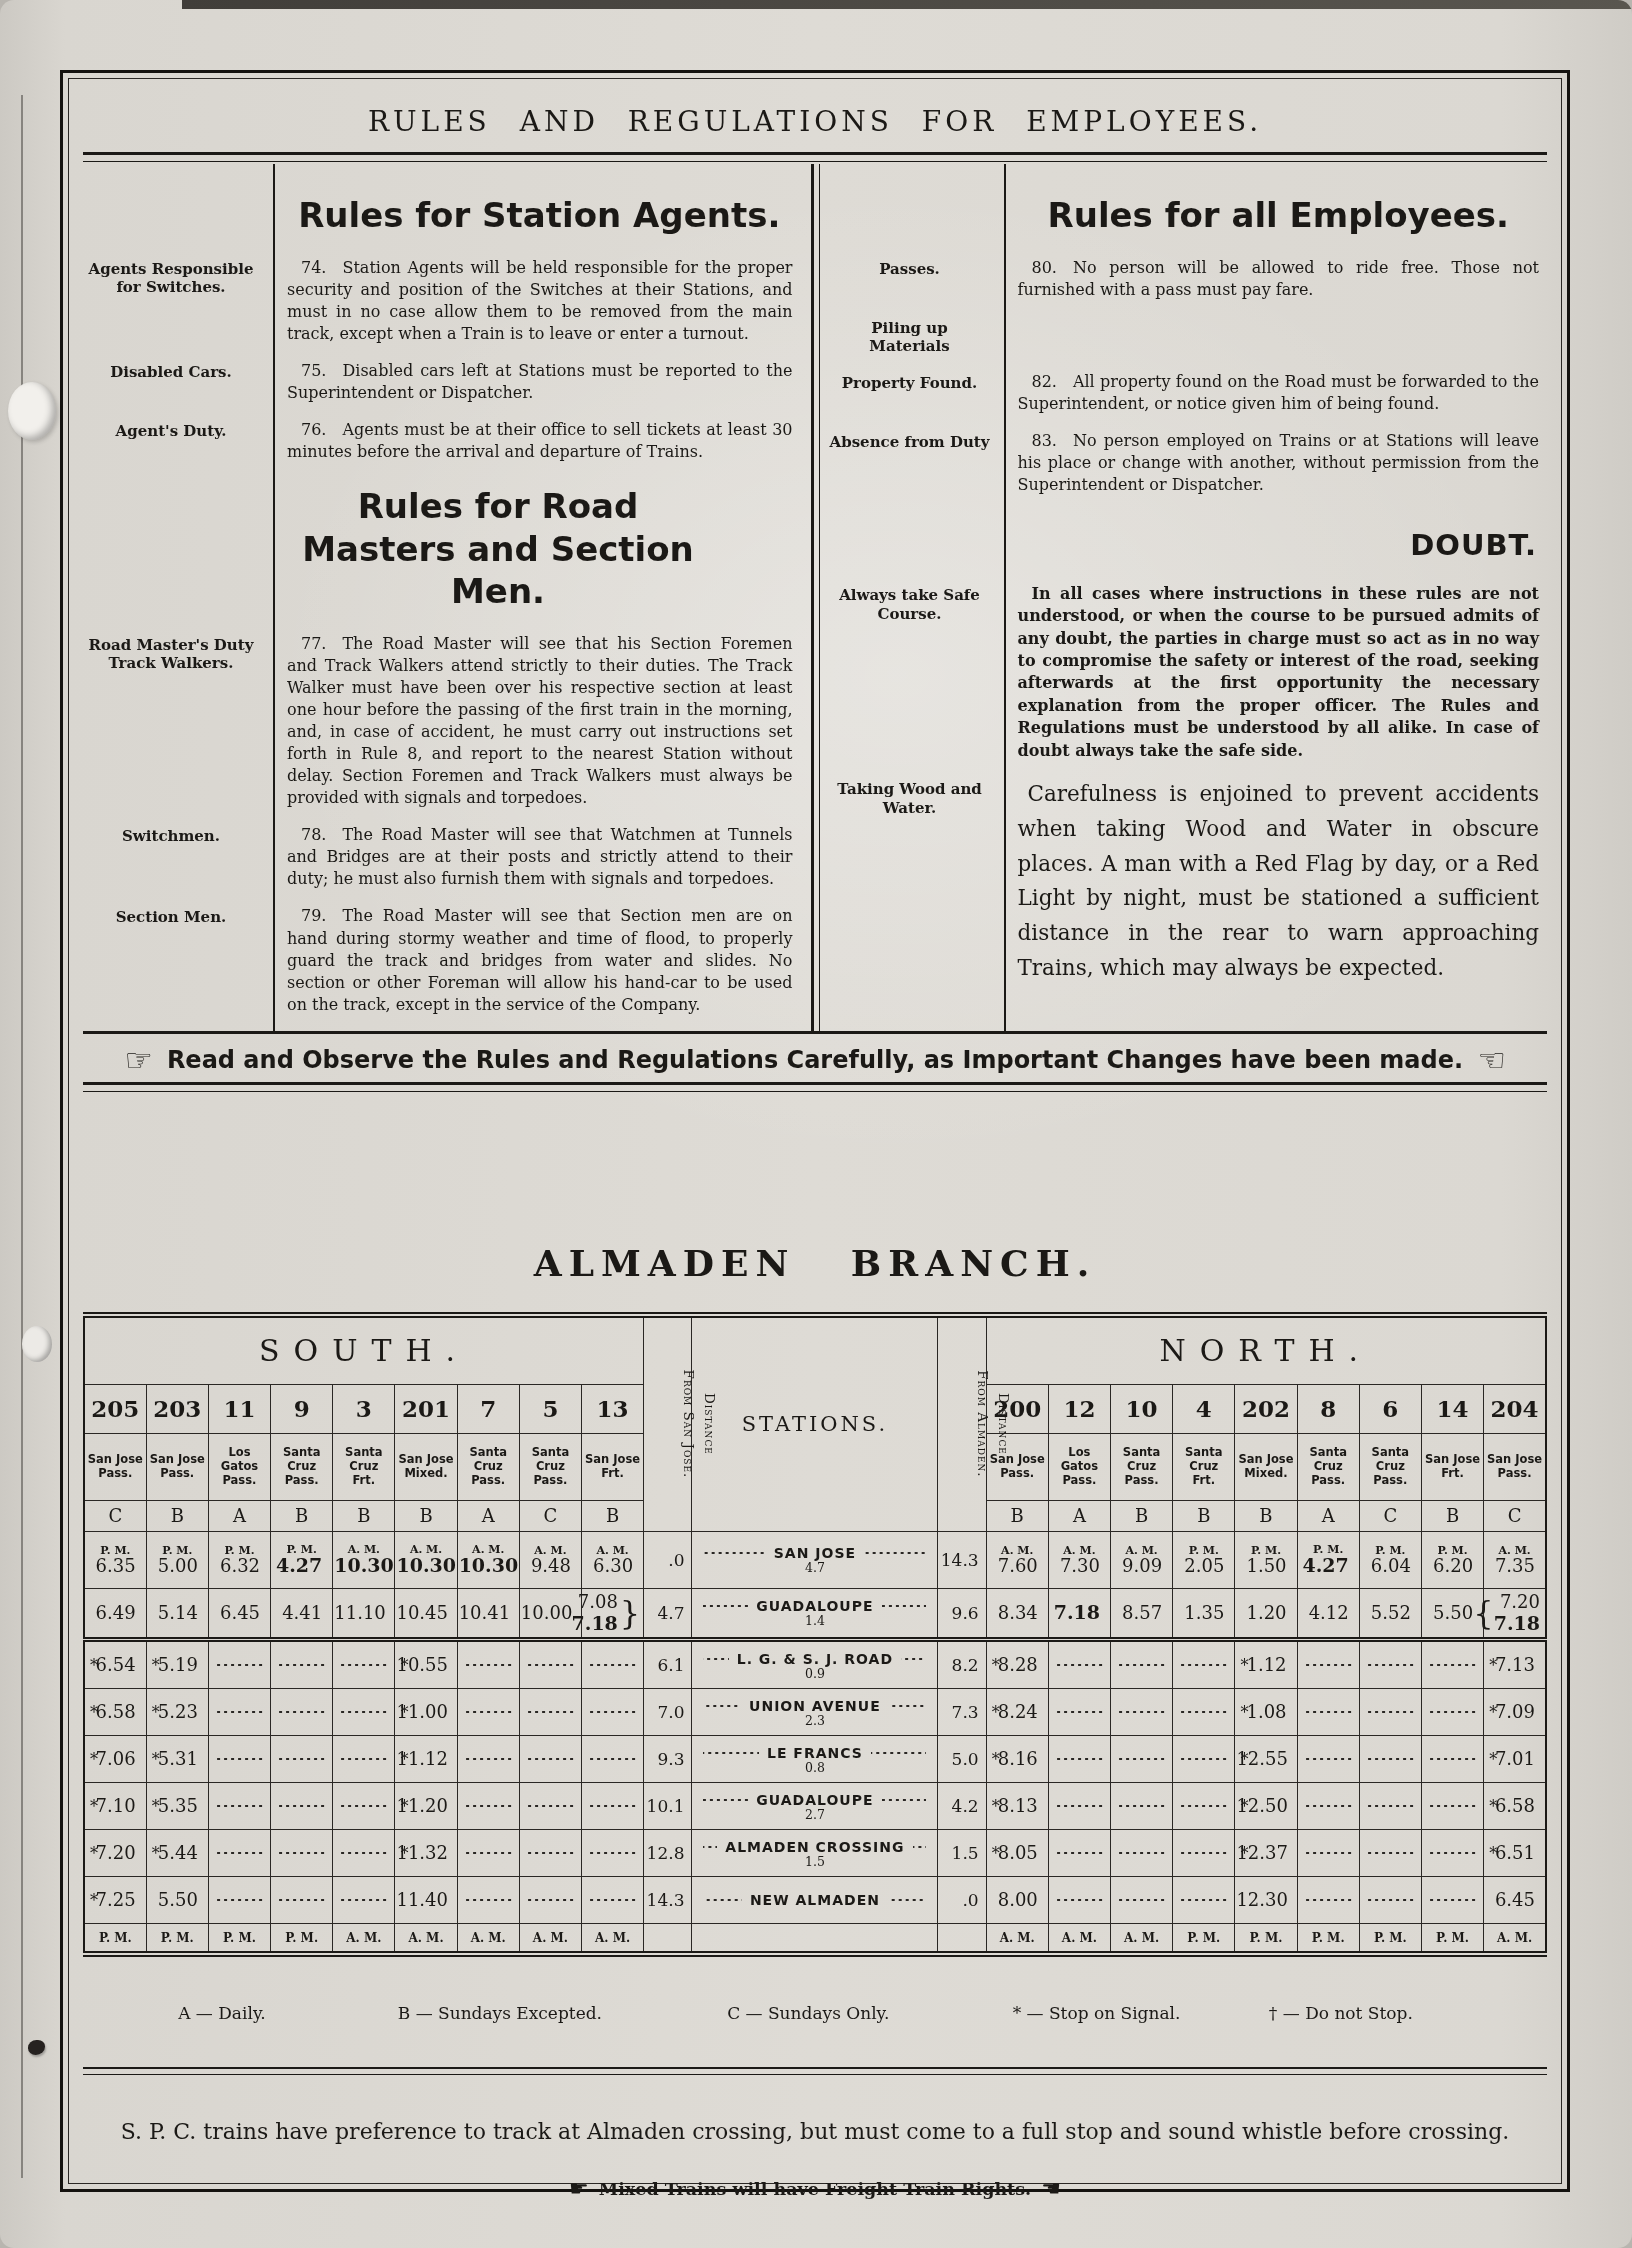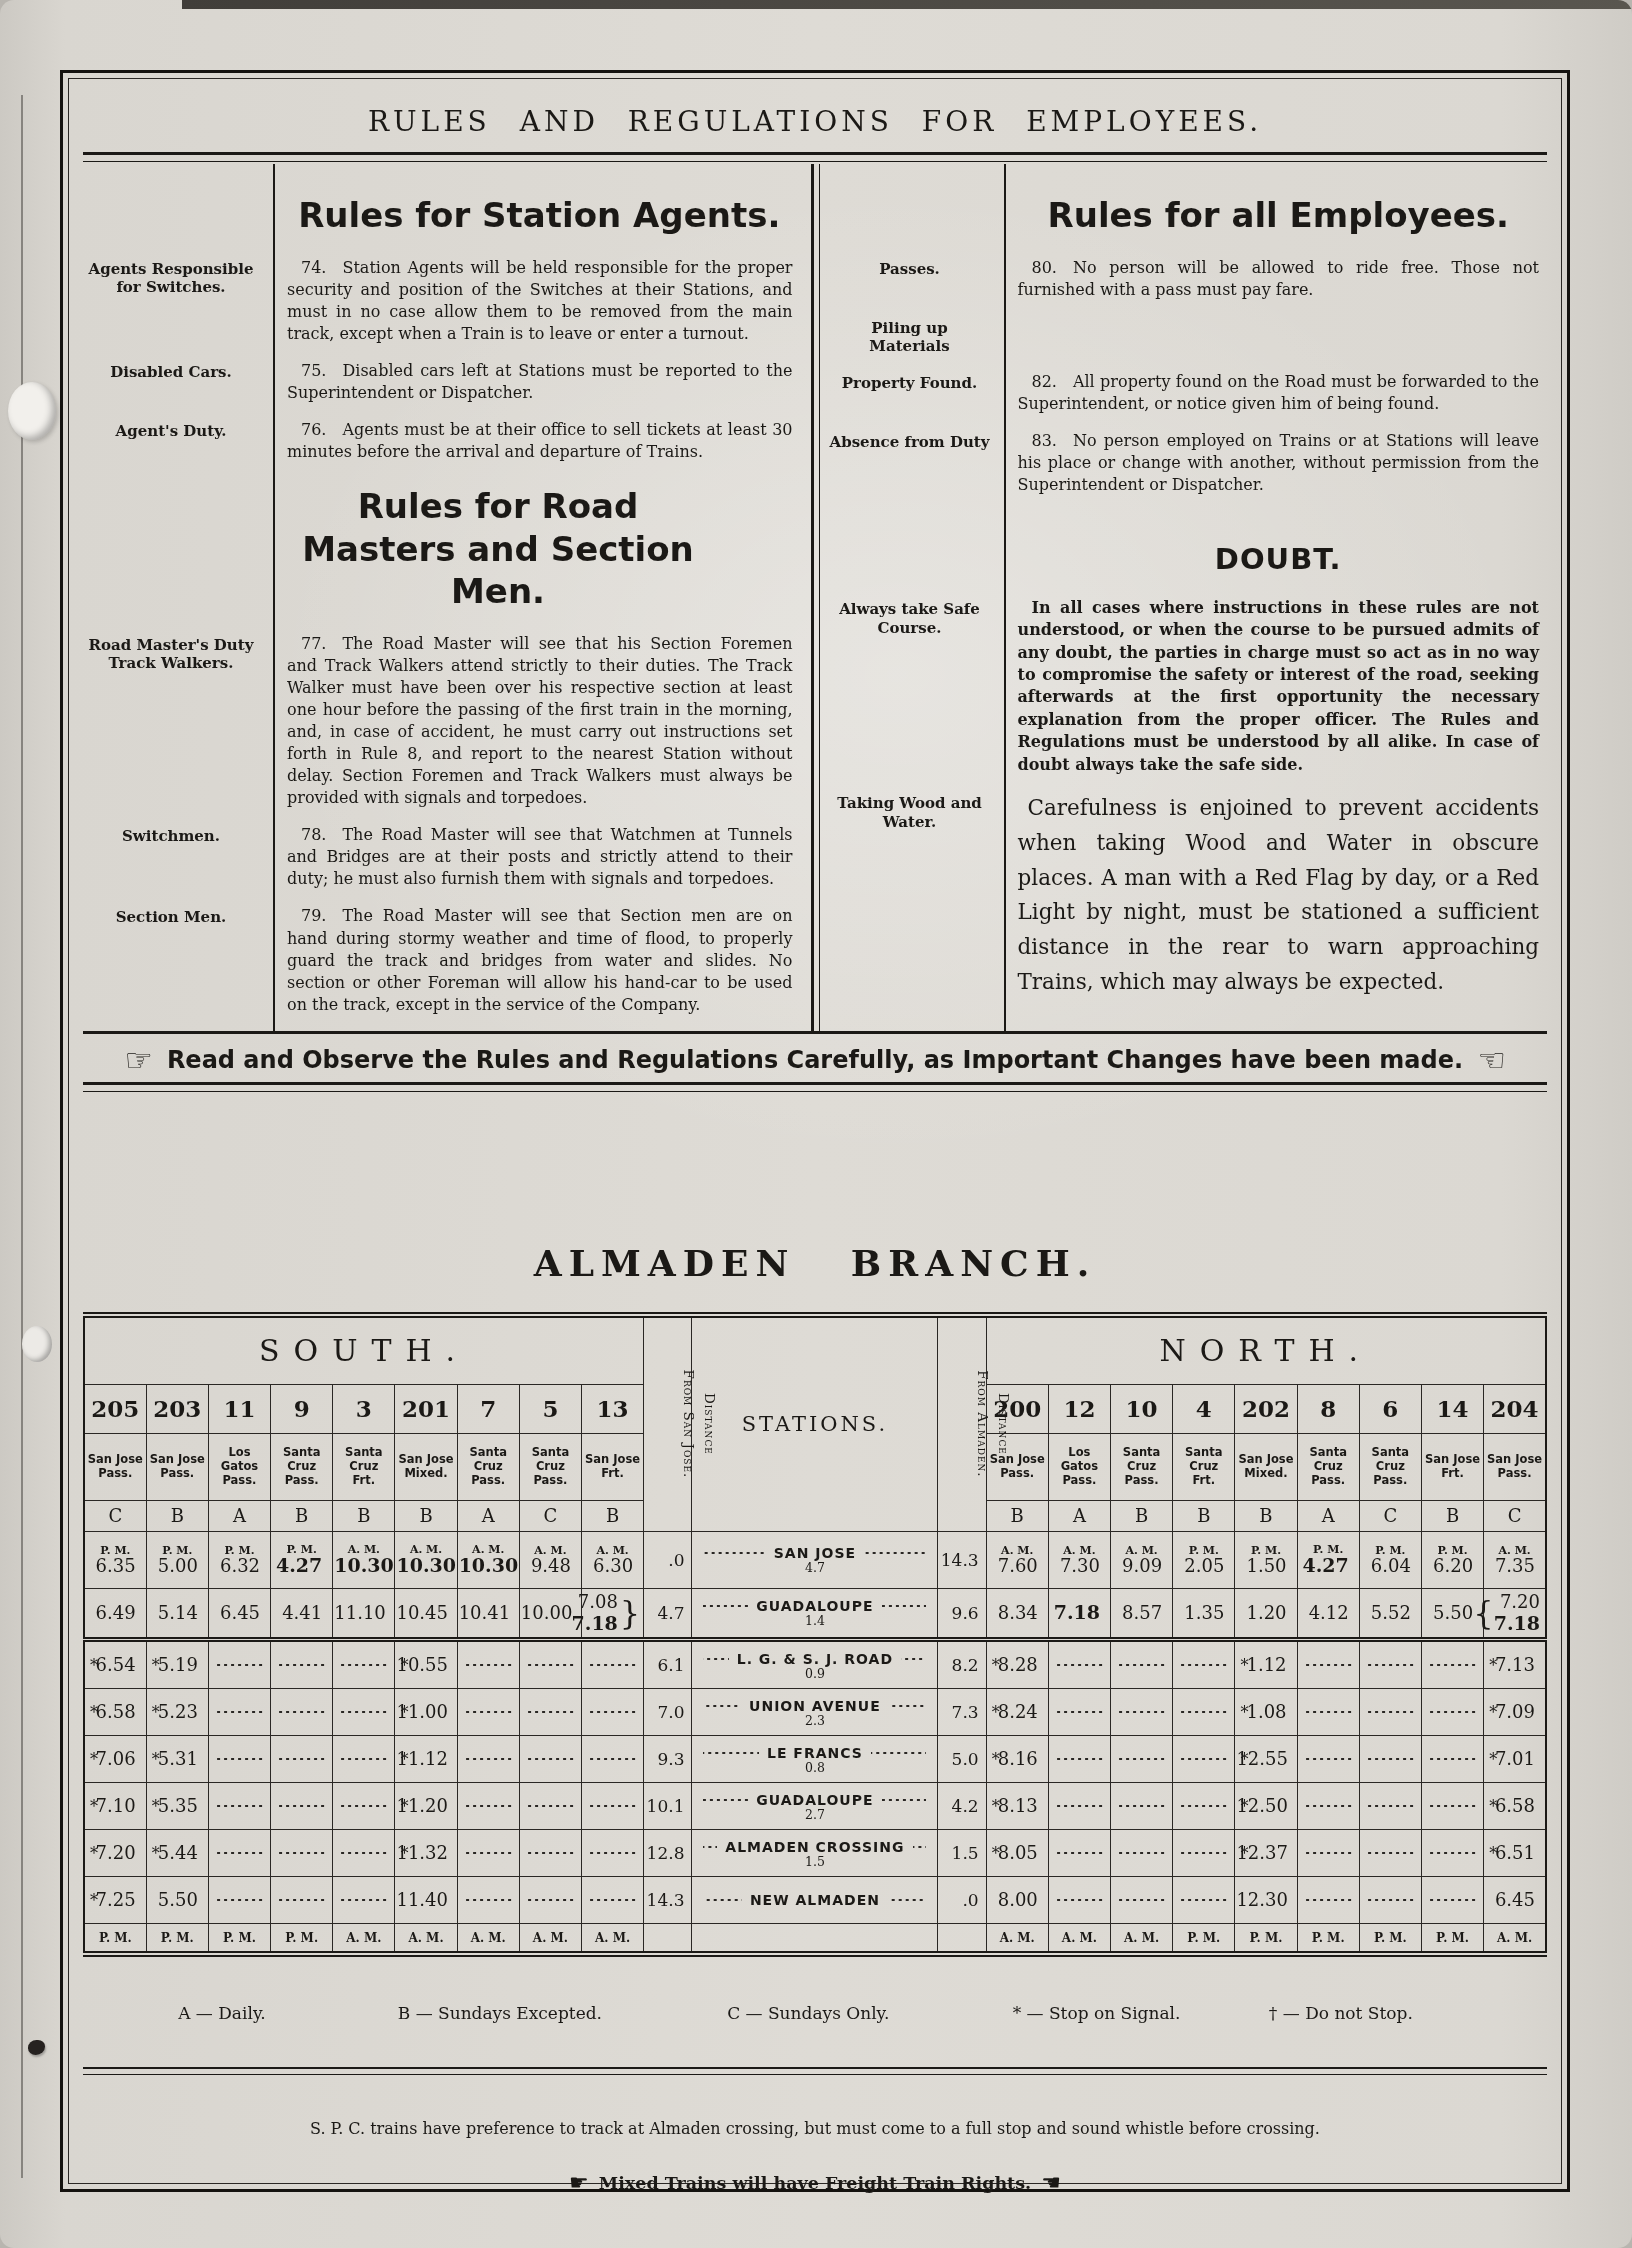--- a/index.html
+++ b/index.html
@@ -30,21 +30,21 @@
   
   .rules-grid{display:grid;grid-template-columns:1fr 9px 1fr;column-gap:10px;min-height:712px;margin-top:2px;}
   .col-div{border-left:3px solid #1b1916;border-right:1px solid #1b1916;}
   .rules-col{position:relative;padding-top:8px;}
   .rules-col .vrule{position:absolute;top:0;bottom:0;width:2px;background:#1b1916;}
   .rules-col.left .vrule{left:190px;}
   .rules-col.right .vrule{left:174px;}
   .sec-title{font-family:"DejaVu Sans","Liberation Sans",sans-serif;font-weight:bold;font-size:34px;
     margin:22px 10px 20px 205px;text-align:center;line-height:1.25;}
   .rules-col.right .sec-title{margin-left:190px;}
-  .sec-title.doubt{font-size:29px;letter-spacing:1px;margin-top:44px;}
+  .sec-title.doubt{font-size:29px;letter-spacing:1px;margin-top:30px;text-align:right;}
   .rrow{display:grid;margin-bottom:15px;}
   .rules-col.left .rrow{grid-template-columns:176px 1fr;column-gap:28px;}
   .rules-col.right .rrow{grid-template-columns:160px 1fr;column-gap:28px;}
   .rlabel{font-weight:bold;font-size:15px;text-align:center;white-space:pre-line;line-height:1.25;padding-top:3px;}
   .rtext{font-size:16px;line-height:1.38;text-align:justify;text-indent:14px;padding-right:8px;}
   .rtext.bold-para{font-weight:bold;font-size:16px;line-height:1.4;}
   .rtext.big{font-size:21.5px;line-height:1.62;text-indent:10px;}
   
   .banner{display:flex;align-items:center;justify-content:center;gap:14px;margin:10px 0 6px;
     font-family:"DejaVu Sans","Liberation Sans",sans-serif;font-weight:bold;font-size:24px;}
@@ -83,21 +83,21 @@
   .st-name{font-family:"DejaVu Sans","Liberation Sans",sans-serif;font-weight:bold;font-size:14px;
     letter-spacing:1px;white-space:nowrap;padding:0 3px;}
   .st-gap{font-size:12.5px;text-align:center;line-height:1;margin-top:1px;}
   tr.heavy-below td{border-bottom:5px double #1b1916;}
   td.bm{font-size:12px;font-weight:bold;text-align:center;height:25px;}
   
   .footnotes{position:relative;height:28px;margin-top:46px;font-size:17px;}
   .footnotes span{position:absolute;white-space:nowrap;}
   .fn0{left:6.5%;} .fn1{left:21.5%;} .fn2{left:44%;} .fn3{left:63.5%;} .fn4{left:81%;}
   .rule-after-fn{margin-top:36px;}
-  .note-spc{margin:44px 0 0;text-align:center;font-size:16px;}
+  .note-spc{margin:44px 0 0;text-align:center;font-size:22px;}
   .note-mixed{margin:34px 0 0;display:flex;justify-content:center;align-items:center;gap:10px;font-size:17.5px;font-weight:bold;}
   .signatures{display:flex;justify-content:space-between;margin-top:72px;padding:0 95px 0 105px;font-size:20px;}
   .sig .sc{font-variant:small-caps;letter-spacing:1px;}
 </style>
 </head>
 <body>
 
 <div class="page">
   <div class="scan-top"></div>
   <div class="edge-line"></div>

